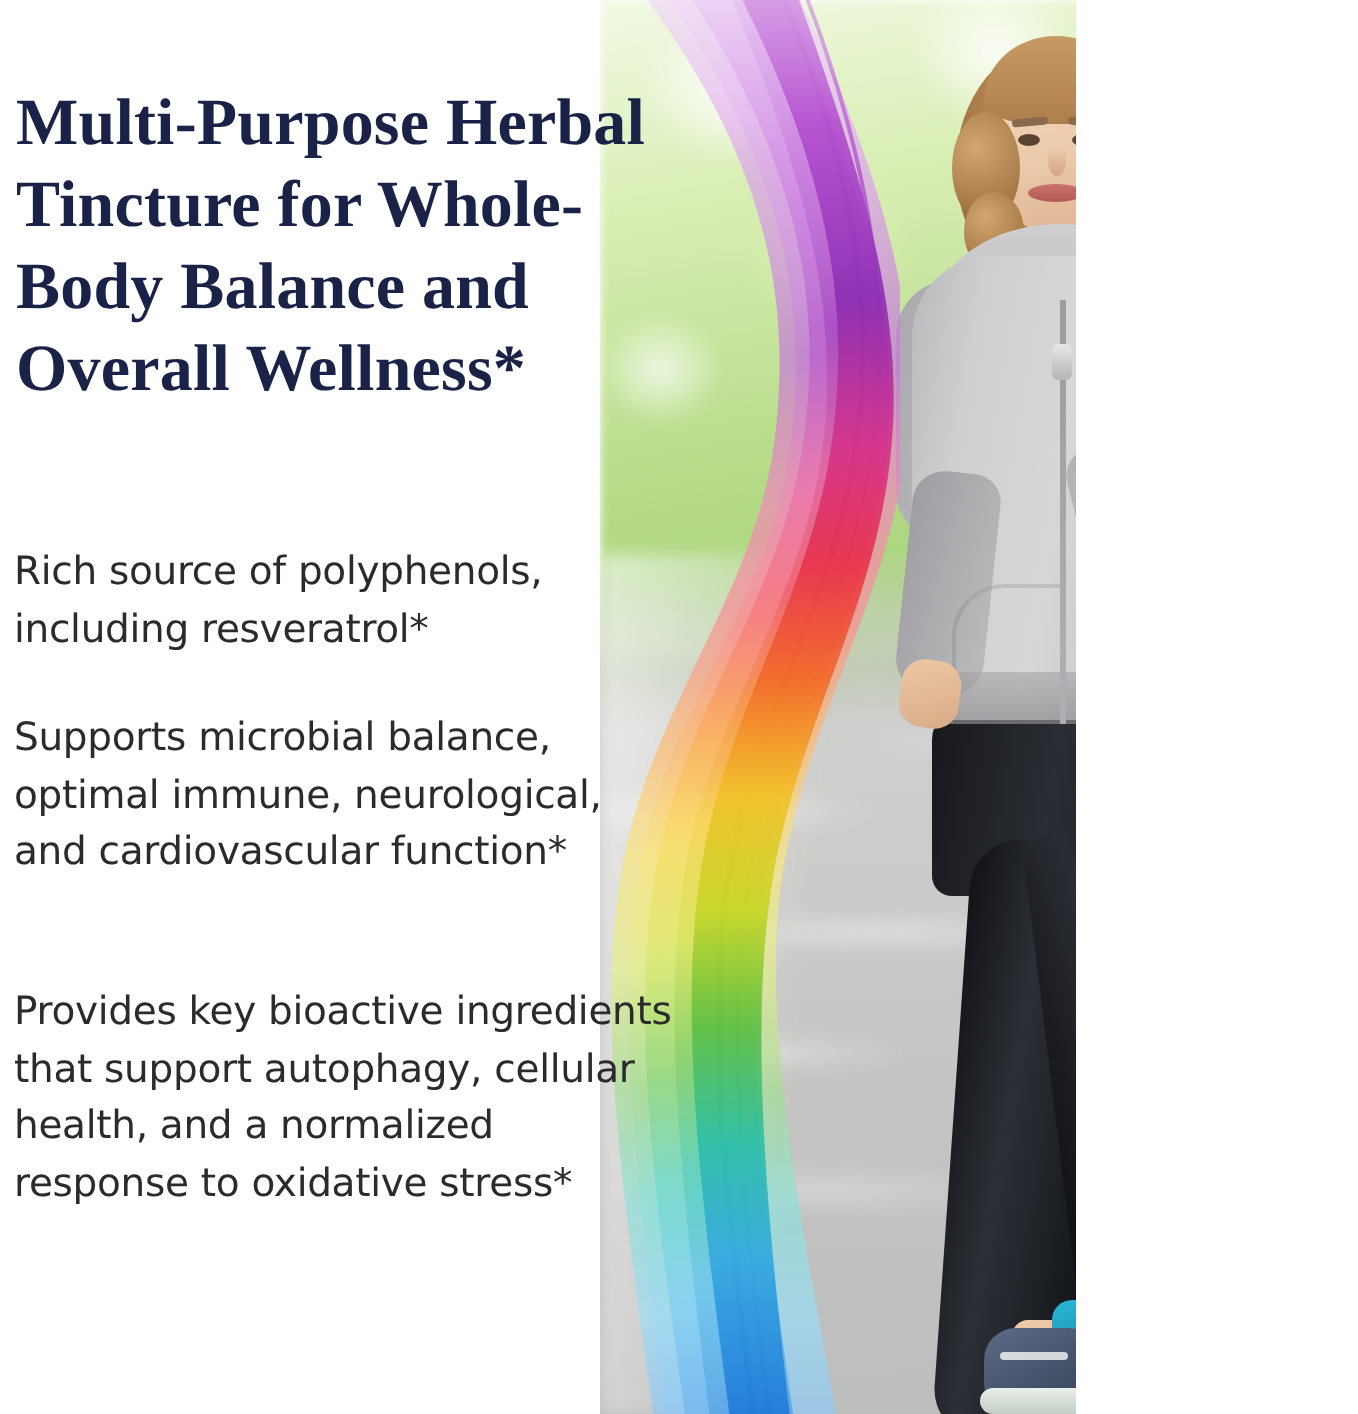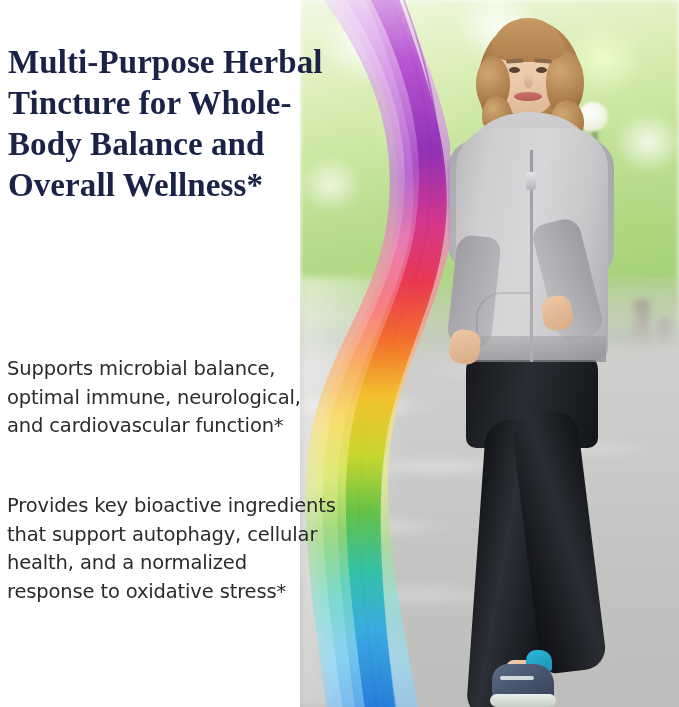--- a/index.html
+++ b/index.html
@@ -5,21 +5,21 @@
   html, body {
     margin: 0;
     padding: 0;
     background: #ffffff;
   }
   body {
     font-family: "Liberation Sans", sans-serif;
   }
   #poster {
     position: relative;
-    width: 679px;
+    width: 538px;
     height: 707px;
     overflow: hidden;
     background: #ffffff;
   }
 
   
   .text-col {
     position: absolute;
     left: 0;
     top: 0;
@@ -516,19 +516,20 @@
                L 86 717
                C 70 590, 60 500, 74 426
                C 90 350, 134 296, 142 218
                C 150 144, 126 72, 92 -10 Z" fill="url(#rb3)" opacity="0.55"></path>
     </svg>
   </div>
 
   <div class="text-col">
     <h1 class="headline">Multi-Purpose Herbal Tincture for Whole-Body Balance and Overall Wellness*</h1>
 
+    <p class="body-block p1">Rich source of polyphenols, including resveratrol*</p>
 
     <p class="body-block p3">Provides key bioactive ingredients that support autophagy, cellular health, and a normalized response to oxidative stress*</p>
 
     <p class="body-block p2">Supports microbial balance, optimal immune, neurological, and cardiovascular function*</p>
   </div>
 
 </div>
 
 </body></html>

